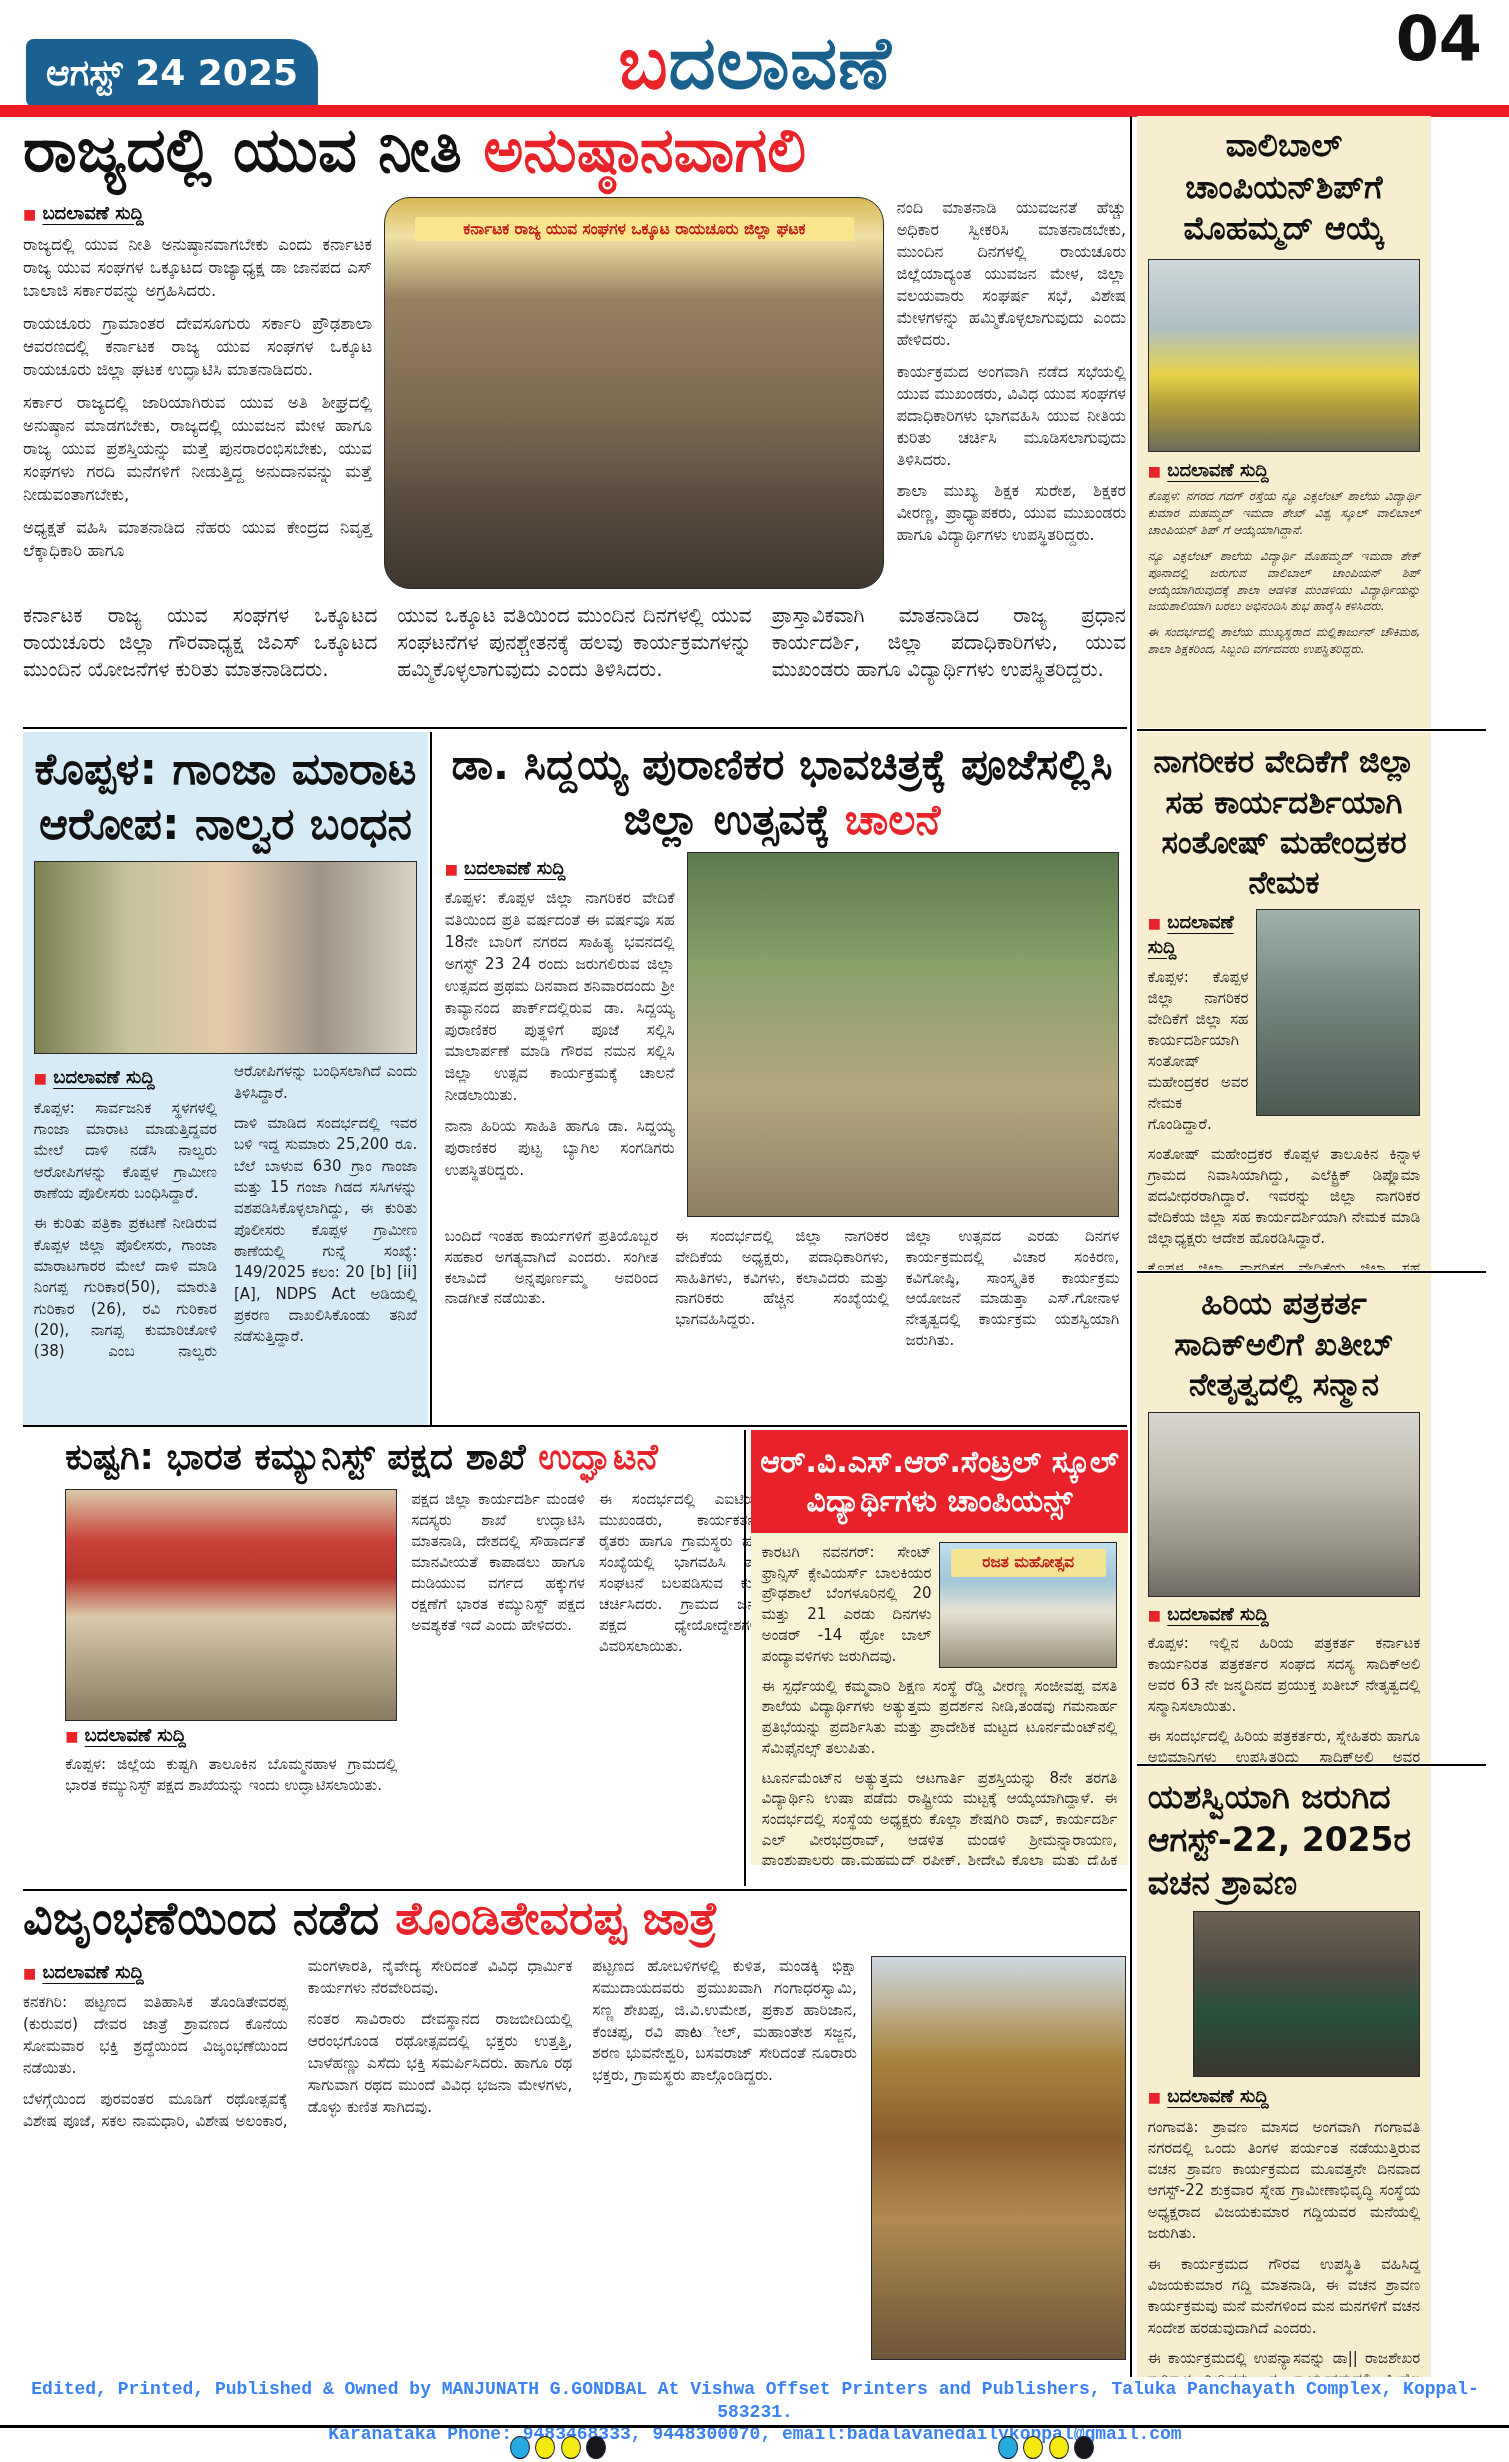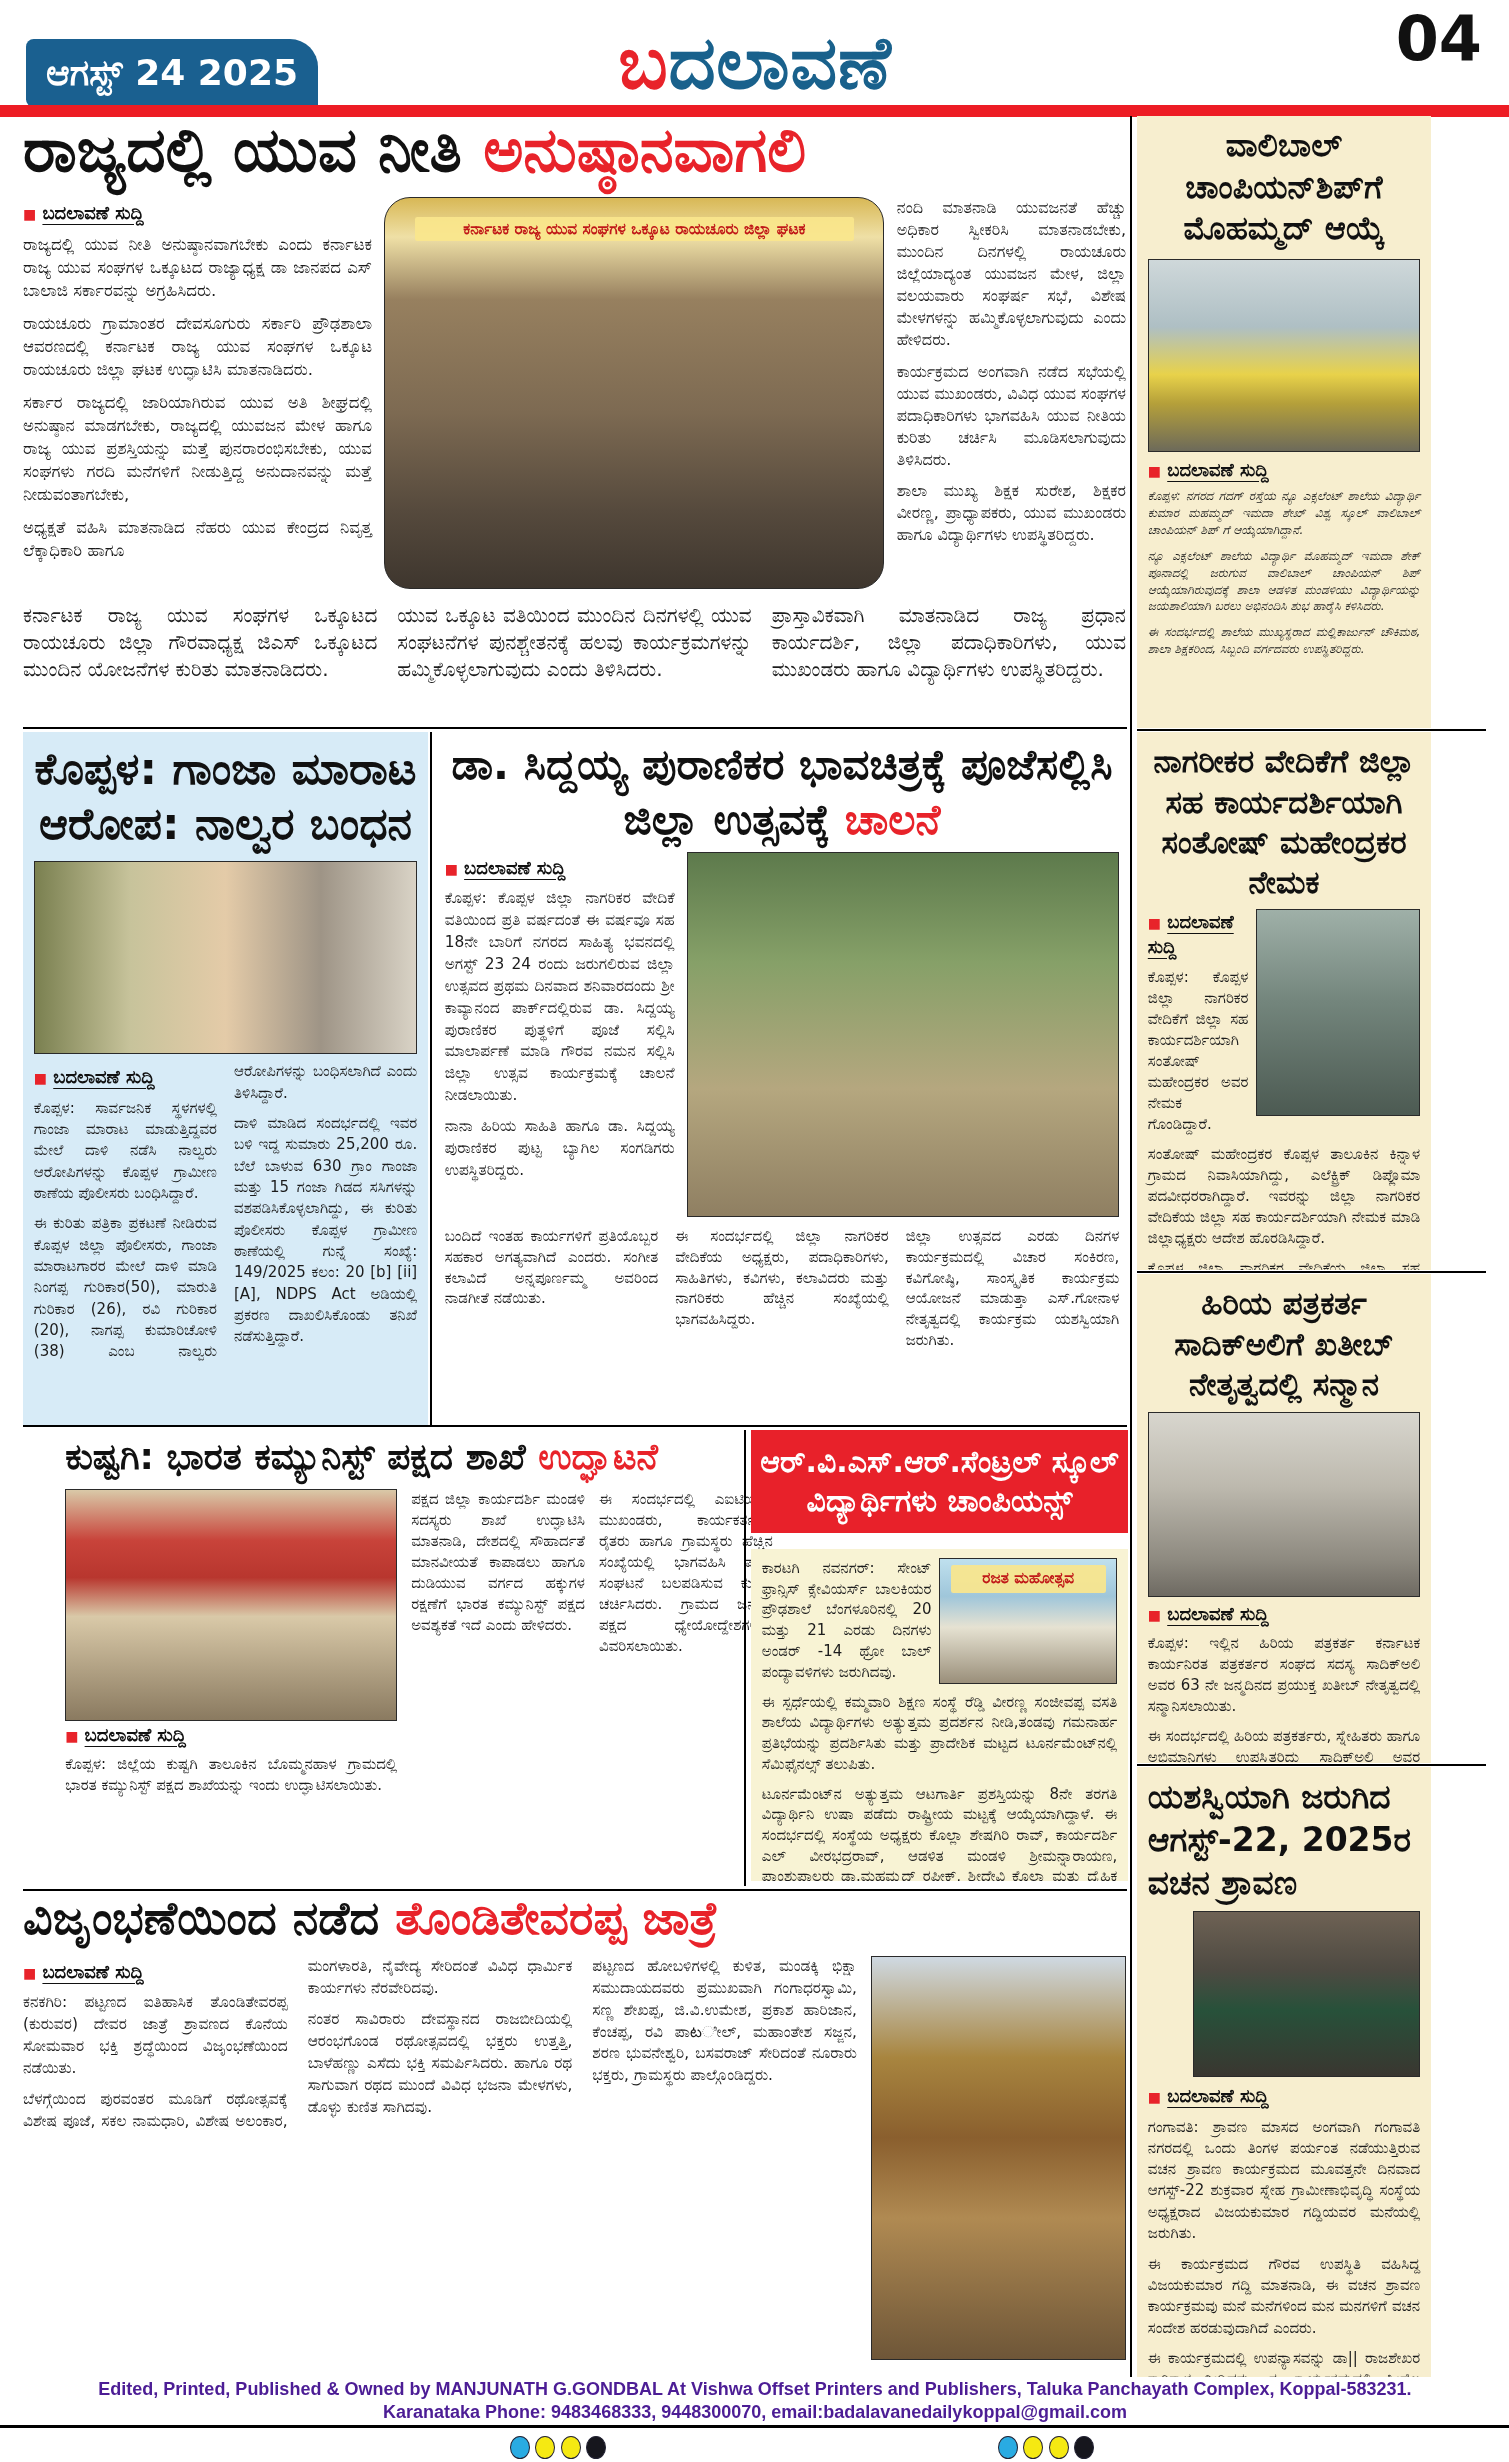--- a/index.html
+++ b/index.html
@@ -79,21 +79,21 @@
   .kus-article h2 { font-size:36px; white-space:nowrap; }
   .kus-row { display:flex; gap:14px; margin-top:10.8px; }
   .kus-left { width:332px; }
   .kus-photo { width:332px; height:232px; box-sizing:border-box; }
   .kus-left p { font-size:15px; line-height:1.4; }
   .kus-right { flex:1; column-count:2; column-gap:14px; font-size:15px; line-height:1.4; height:371px; overflow:hidden; }
 
   .rvsr-article { position:absolute; left:751px; top:1430px; width:377px; height:456px; box-sizing:border-box; overflow:hidden; }
   .rvsr-head { background:#e8212a; color:#fff; text-align:center; font-size:30px; font-weight:bold; line-height:1.3; padding:12.4px 7.7px; }
   .rvsr-head .rh { color:#fff; }
-  .rvsr-body { background:#f8f3d4; padding:9.3px 10.8px; font-size:15px; line-height:1.38; height:332px; overflow:hidden; box-sizing:border-box;margin-top:16px; }
+  .rvsr-body { background:#f8f3d4; padding:9.3px 10.8px; font-size:15px; line-height:1.38; height:332px; overflow:hidden; box-sizing:border-box; }
   .rvsr-photo { float:right; width:176px; height:124px; margin:0 0 6.2px 7.7px; }
 
   .jat-article { position:absolute; left:23px; top:1893px; width:1103px; height:480px; overflow:hidden; }
   .jat-article h2 { font-size:46px; line-height:1.1; white-space:nowrap; }
   .jat-row { display:flex; gap:14px; margin-top:12.4px; }
   .jat-text { flex:1; column-count:3; column-gap:20px; font-size:15.4px; line-height:1.42; height:402px; overflow:hidden; }
   .jat-photo { width:253px; height:402px; flex:none; }
 
   
   .rail-article { position:absolute; left:1137px; width:294px; background:#f7eecf; padding:9.3px 10.8px; box-sizing:border-box; overflow:hidden; }
@@ -114,21 +114,21 @@
   .sanmana p { font-size:15px; line-height:1.4; }
 
   .vachana { top:1767px; height:610px; }
   .vachana h2 { font-size:33px; text-align:left; }
   .vachana-body { font-size:15px; line-height:1.42; margin-top:6.2px; }
   .vachana-photo { float:right; width:225px; height:164px; margin:0 0 6.2px 7.7px; }
 
   
   .footer {
     position:absolute; left:0; right:0; top:2378px; text-align:center;
-    font-family:Liberation Sans, sans-serif; font-weight:bold; color:#4c1d95;
+    font-family:Liberation Mono, monospace; font-weight:bold; color:#3b82f6;
     font-size:18px; line-height:1.25;
   }
   .footer-rule { position:absolute; left:0; top:2425px; width:1510px; height:3.1px; background:#000; }
   .dots { position:absolute; top:2436px; display:flex; gap:5.4px; }
   .dots-1 { left:510px; } .dots-2 { left:998px; }
   .dot { width:18px; height:21px; border-radius:50%; border:0.8px solid #223; }
   .dot-c { background:#29abe2; } .dot-y { background:#f5e912; } .dot-k { background:#16161d; }
 </style>
 </head>
 <body>

